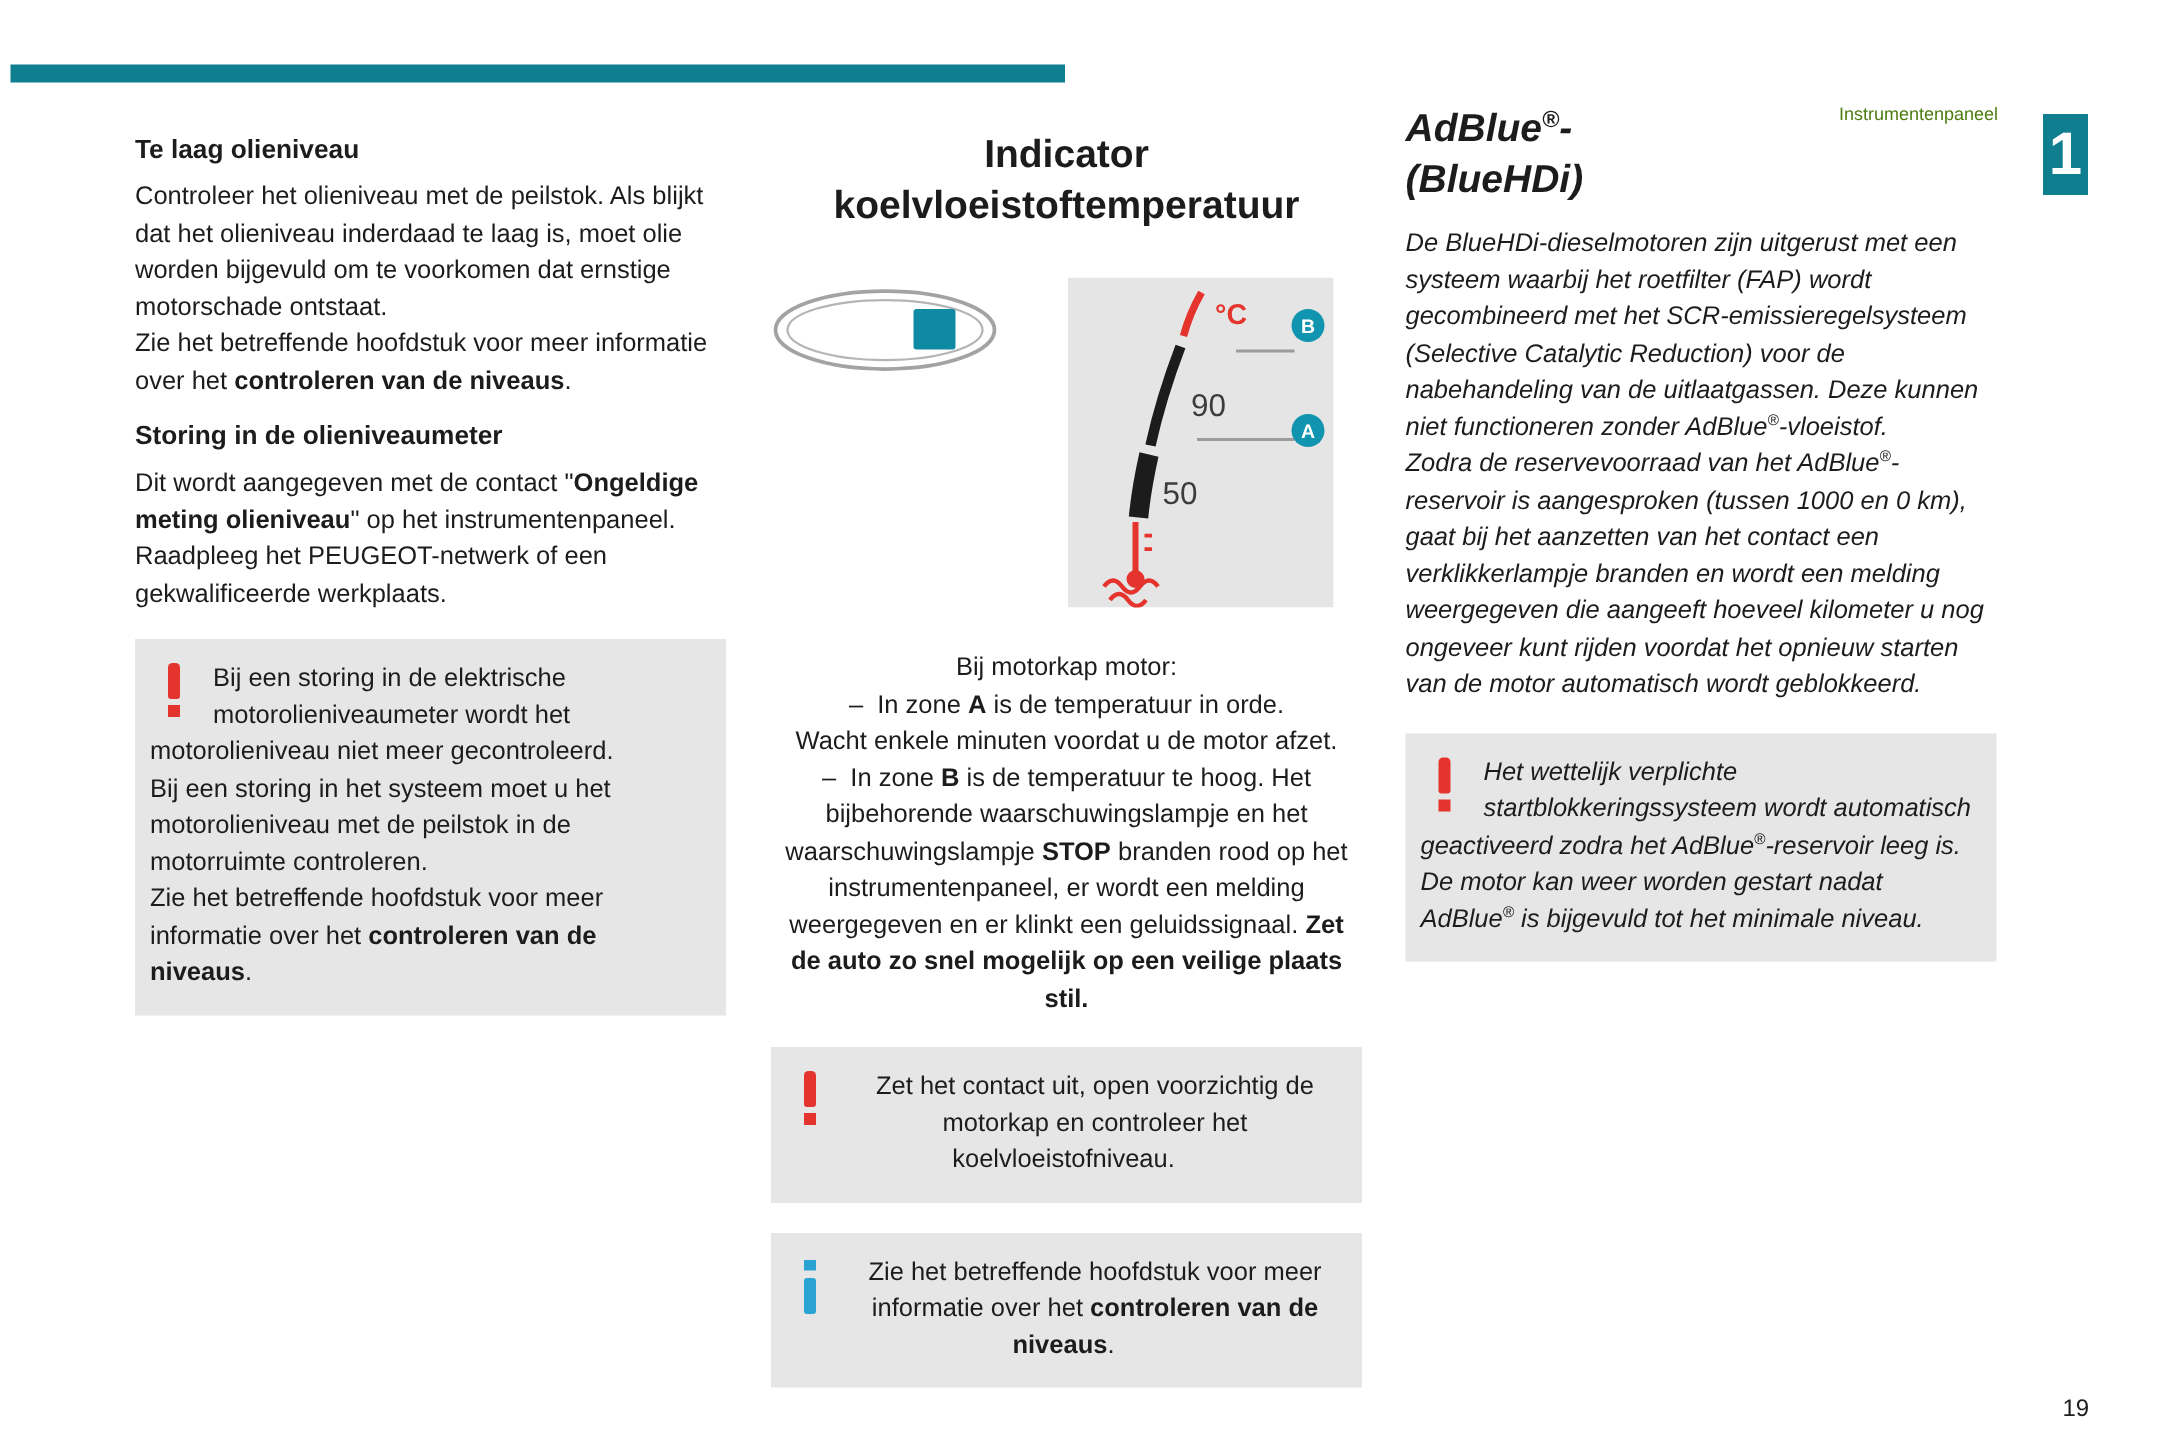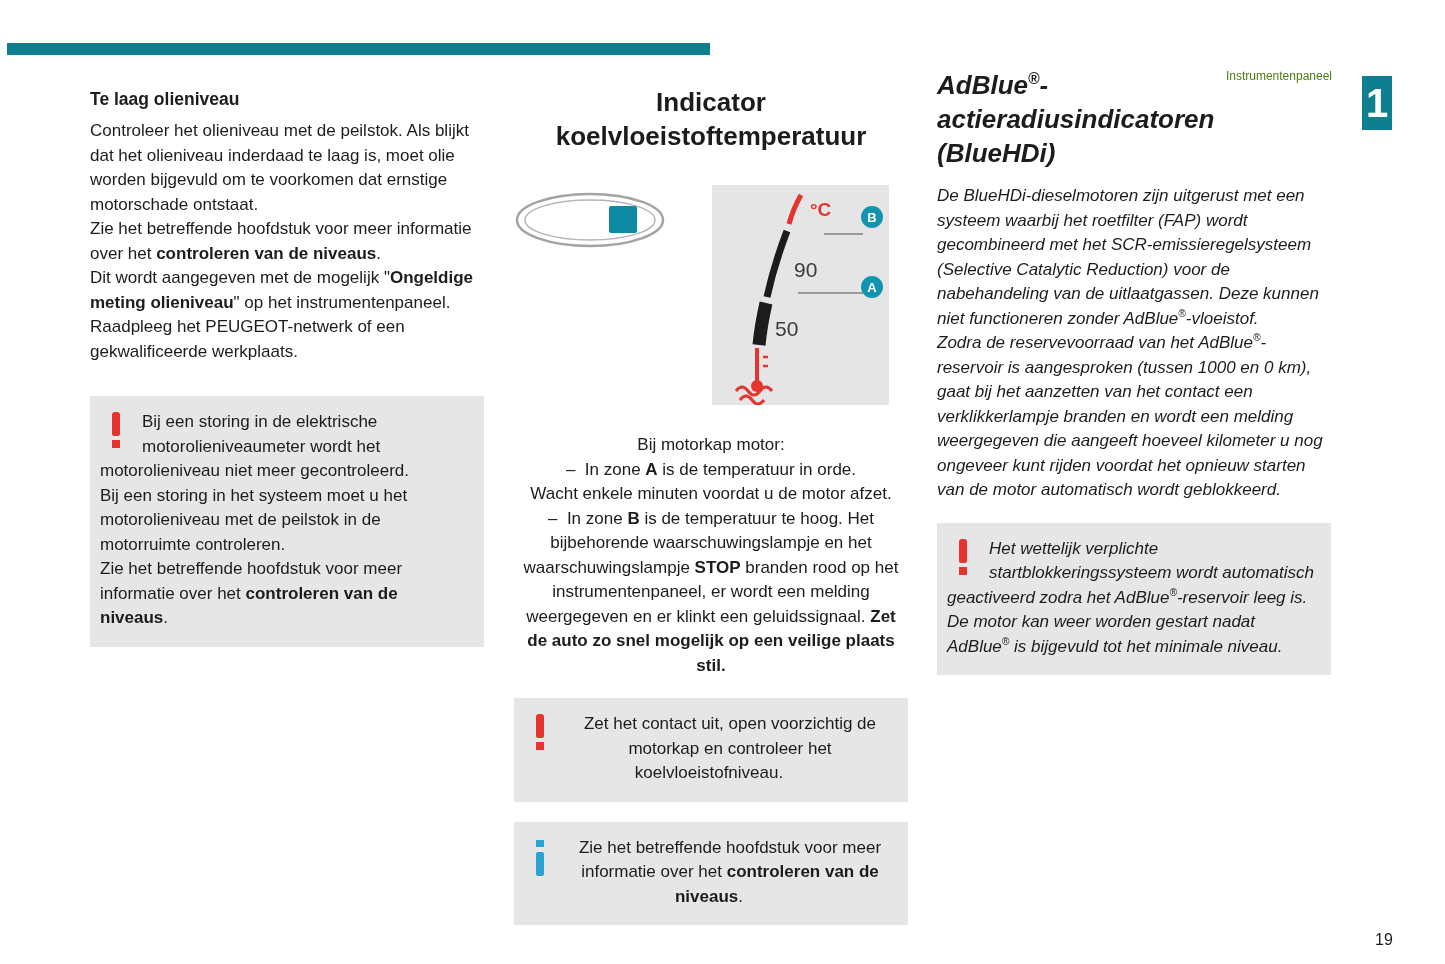--- a/index.html
+++ b/index.html
@@ -28,21 +28,21 @@
   h2{font-size:26px;line-height:34px;margin:0 0 14px 0;}
   .hline{display:block;}
   .b{font-weight:bold;}
   sup{font-size:60%;line-height:0;}
 
   .figure-row{display:flex;align-items:flex-start;margin:32px 0 28px 0;}
   .cluster{margin-top:6px;flex:none;}
   .gauge{margin-left:46px;flex:none;}
 
   .note-box{background:#e6e6e6;margin-top:20px;padding:14px 14px 16px 10px;overflow:hidden;}
-  .note-box.first{margin-top:32px;}
+  .note-box.first{margin-top:18px;}
 
   .nicon{float:left;width:20px;height:38px;position:relative;margin:2px 16px 2px 6px;}
   .nicon .bar{position:absolute;left:6px;width:8px;}
   .nicon .dot{position:absolute;left:6px;width:8px;height:8px;}
   .warn .bar{top:0;height:24px;background:#e5332d;border-radius:3px 3px 2px 2px;}
   .warn .dot{bottom:2px;background:#e5332d;}
   .info .dot{top:2px;height:7px;background:#2aa3d2;}
   .info .bar{bottom:0;height:24px;background:#2aa3d2;border-radius:2px;}
 </style>
 </head>
@@ -54,21 +54,22 @@
   <div class="header-label">Instrumentenpaneel</div>
   <div class="chapter-tab">
     <span>1</span>
   </div>
 
   <div class="col col1">
     <h3>Te laag olieniveau</h3>
     <p><span>Controleer het olieniveau met de peilstok. Als blijkt dat het olieniveau inderdaad te laag is, moet olie worden bijgevuld om te voorkomen dat ernstige motorschade ontstaat.</span></p>
     <p><span>Zie het betreffende hoofdstuk voor meer informatie over het </span><span class="b">controleren van de niveaus</span><span>.</span></p>
 
-    <p><span>Dit wordt aangegeven met de mogelijk "</span><span class="b">Ongeldige meting olieniveau</span><span>" op het instrumentenpaneel.</span></p>
+    <h3 class="sub">Storing in de olieniveaumeter</h3>
+    <p><span>Dit wordt aangegeven met de contact "</span><span class="b">Ongeldige meting olieniveau</span><span>" op het instrumentenpaneel.</span></p>
     <p><span>Raadpleeg het PEUGEOT-netwerk of een gekwalificeerde werkplaats.</span></p>
 
     <div class="note-box first">
       <span class="nicon warn">
           <span class="bar"></span>
           <span class="dot"></span>
         </span>
       <p><span>Bij een storing in de elektrische motorolieniveaumeter wordt het motorolieniveau niet meer gecontroleerd.</span></p>
       <p><span>Bij een storing in het systeem moet u het motorolieniveau met de peilstok in de motorruimte controleren.</span></p>
       <p><span>Zie het betreffende hoofdstuk voor meer informatie over het </span><span class="b">controleren van de niveaus</span><span>.</span></p>
@@ -131,21 +132,20 @@
           <span class="dot"></span>
           <span class="bar"></span>
         </span>
       <p><span>Zie het betreffende hoofdstuk voor meer informatie over het </span><span class="b">controleren van de niveaus</span><span>.</span></p>
     </div>
   </div>
 
   <div class="col col3">
     <h2>
       <span class="hline"><span>AdBlue</span><sup>®</sup><span>-</span></span>
-      <span class="hline"><span>actieradiusindicatoren</span></span>
       <span class="hline"><span>(BlueHDi)</span></span>
     </h2>
     <p><span>De BlueHDi-dieselmotoren zijn uitgerust met een systeem waarbij het roetfilter (FAP) wordt gecombineerd met het SCR-emissieregelsysteem (Selective Catalytic Reduction) voor de nabehandeling van de uitlaatgassen. Deze kunnen niet functioneren zonder AdBlue</span><sup>®</sup><span>-vloeistof.</span></p>
     <p><span>Zodra de reservevoorraad van het AdBlue</span><sup>®</sup><span>-reservoir is aangesproken (tussen 1000 en 0 km), gaat bij het aanzetten van het contact een verklikkerlampje branden en wordt een melding weergegeven die aangeeft hoeveel kilometer u nog ongeveer kunt rijden voordat het opnieuw starten van de motor automatisch wordt geblokkeerd.</span></p>
 
     <div class="note-box">
       <span class="nicon warn">
           <span class="bar"></span>
           <span class="dot"></span>
         </span>

